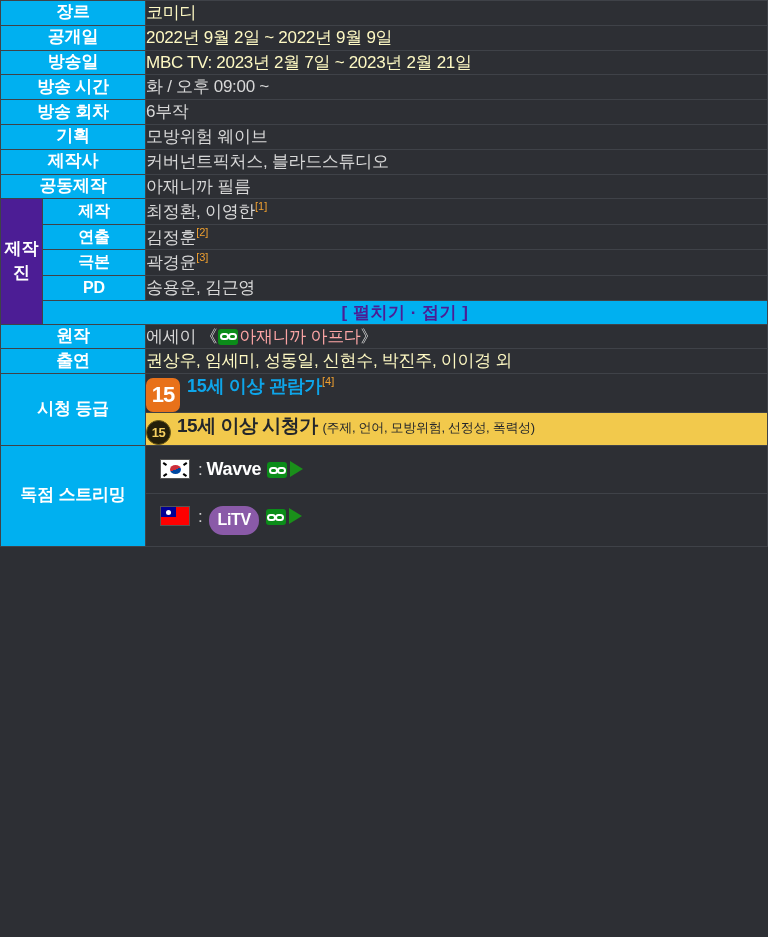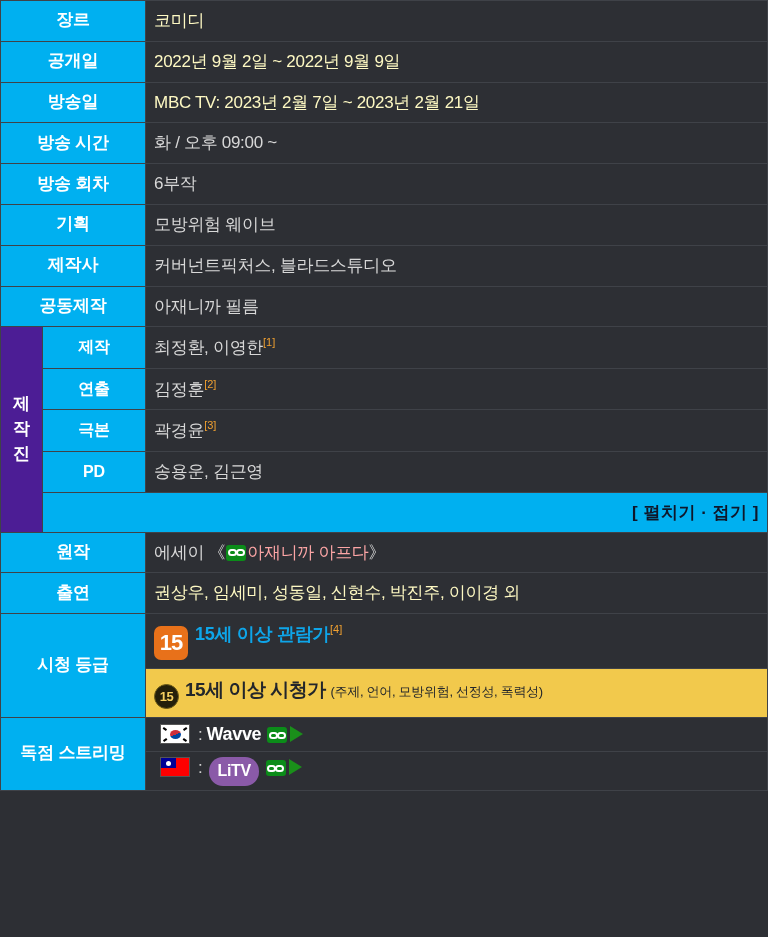--- a/index.html
+++ b/index.html
@@ -15,21 +15,21 @@
     overflow: hidden;
   }
   .infobox {
     width: 768px;
     border-collapse: collapse;
     table-layout: fixed;
     background: #2d2f34;
   }
   .infobox td {
     border: 1px solid #3f4248;
-    padding: 8px;
+    padding: 0;
     vertical-align: middle;
   }
   
   .lbl {
     background: #00b0f0;
     color: #ffffff;
     font-weight: bold;
     font-size: 17px;
     text-align: center;
     padding: 12px 4px;
@@ -71,24 +71,24 @@
   .sup {
     font-size: 11px;
     vertical-align: super;
     color: #f0a030;
     letter-spacing: 0;
   }
 
   
   .expand {
     background: #00b0f0;
-    color: #0f172a;
+    color: #4c1d95;
     font-weight: bold;
     font-size: 17px;
-    text-align: right;
+    text-align: center;
     padding: 13px 4px;
     letter-spacing: 0.5px;
   }
 
   
   .link-badge {
     display: inline-block;
     width: 20px;
     height: 16px;
     background: #0b8c19;
@@ -222,21 +222,21 @@
     vertical-align: -3px;
     letter-spacing: -0.3px;
   }
   .svc-name {
     color: #ffffff;
     font-weight: bold;
     font-size: 18px;
     letter-spacing: -0.3px;
   }
   .colon { color: #cfcfcf; margin: 0 4px; }
-  .stream-line { padding: 4px 14px; }
+  .stream-line { padding: 11px 14px; }
   .stream-line + .stream-line { border-top: 1px solid #3f4248; }
   .nowrap { white-space: nowrap; }
 </style>
 </head>
 <body>
 
 <table class="infobox">
   <colgroup>
     <col style="width:42px">
     <col style="width:103px">

